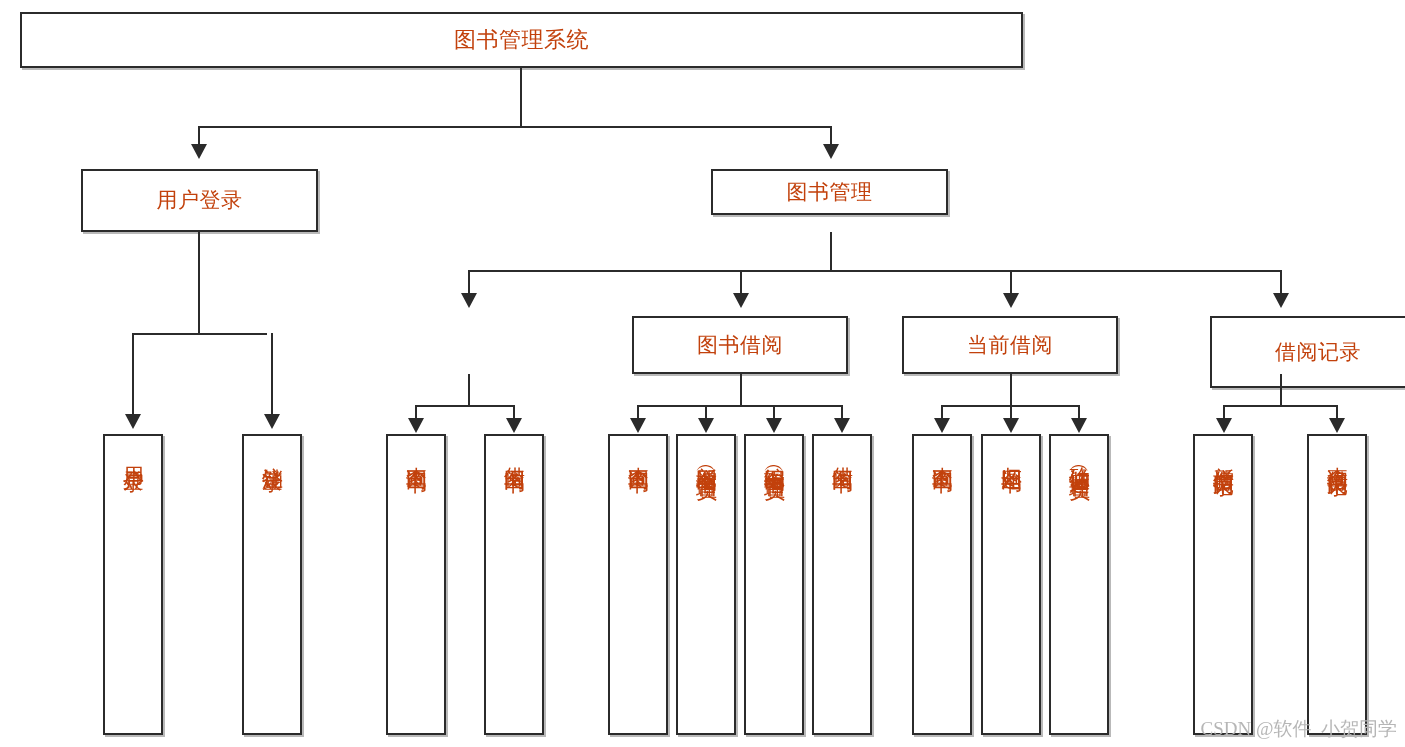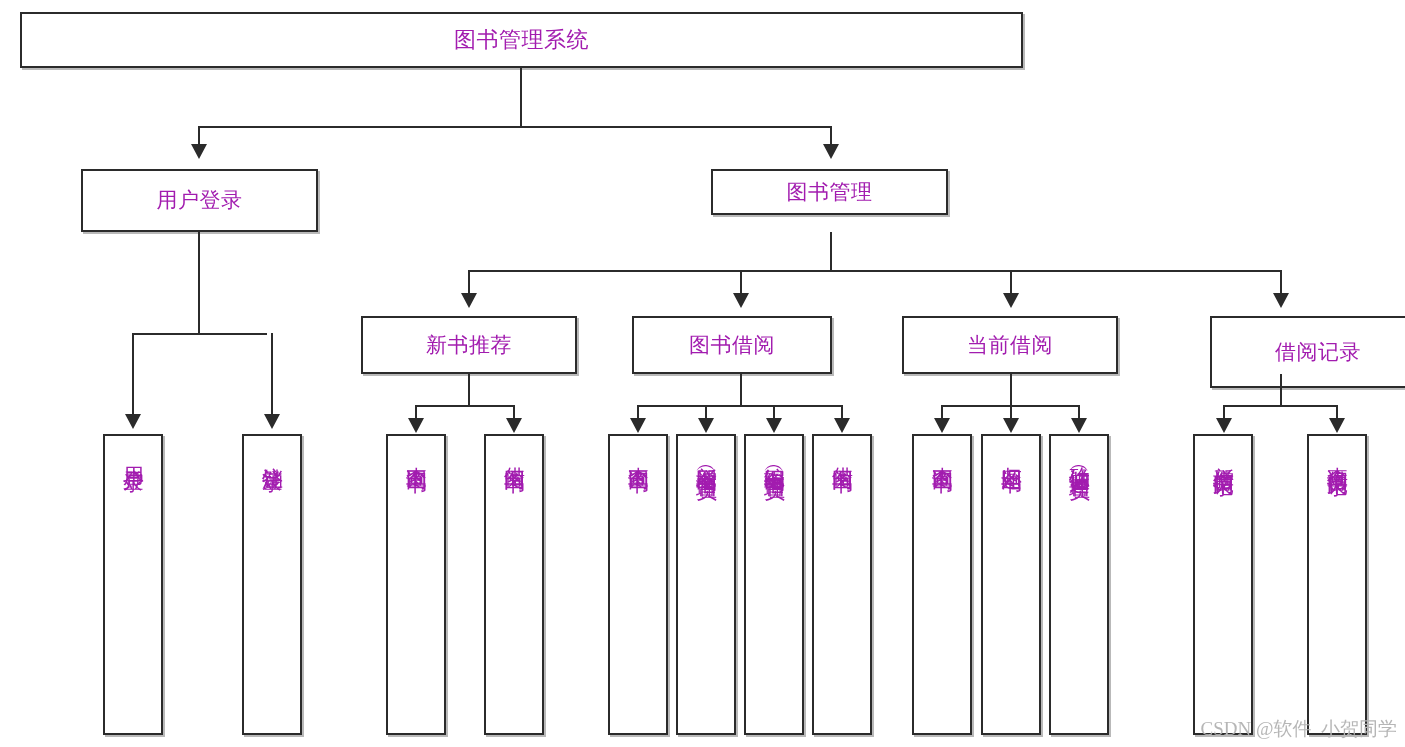--- a/index.html
+++ b/index.html
@@ -20,21 +20,21 @@
   }
   
   .node {
     position: absolute;
     box-sizing: border-box;
     background: #ffffff;
     border: 2px solid #2b2b2b;
     display: flex;
     align-items: center;
     justify-content: center;
-    color: #a21caf;
+    color: #c2410c;
     line-height: 1.18;
     text-align: center;
   }
   .node.shadowed {
     box-shadow: 2px 2px 0 0 #b9b9b9;
   }
   .node .lbl {
     display: block;
   }
   
@@ -128,25 +128,22 @@
 
   <div class="vline" style="left:740px; top:270px; width:2px; height:25px;"></div>
   <div class="arrow" style="left:733px; top:293px;"></div>
 
   <div class="vline" style="left:1010px; top:270px; width:2px; height:25px;"></div>
   <div class="arrow" style="left:1003px; top:293px;"></div>
 
   <div class="vline" style="left:1280px; top:270px; width:2px; height:25px;"></div>
   <div class="arrow" style="left:1273px; top:293px;"></div>
 
-  <div class="node horiz shadowed" style="left:361px; top:316px; width:216px; height:58px;">
-    <span class="lbl">新书推荐</span>
-  </div>
-
-  <div class="node horiz shadowed" style="left:632px; top:316px; width:200px; height:58px;">
+
+  <div class="node horiz shadowed" style="left:632px; top:316px; width:216px; height:58px;">
     <span class="lbl">图书借阅</span>
   </div>
 
   <div class="node horiz shadowed" style="left:902px; top:316px; width:216px; height:58px;">
     <span class="lbl">当前借阅</span>
   </div>
 
   <div class="node horiz shadowed" style="left:1172px; top:316px; width:216px; height:72px;margin-left:38px;">
     <span class="lbl">借阅记录</span>
   </div>

